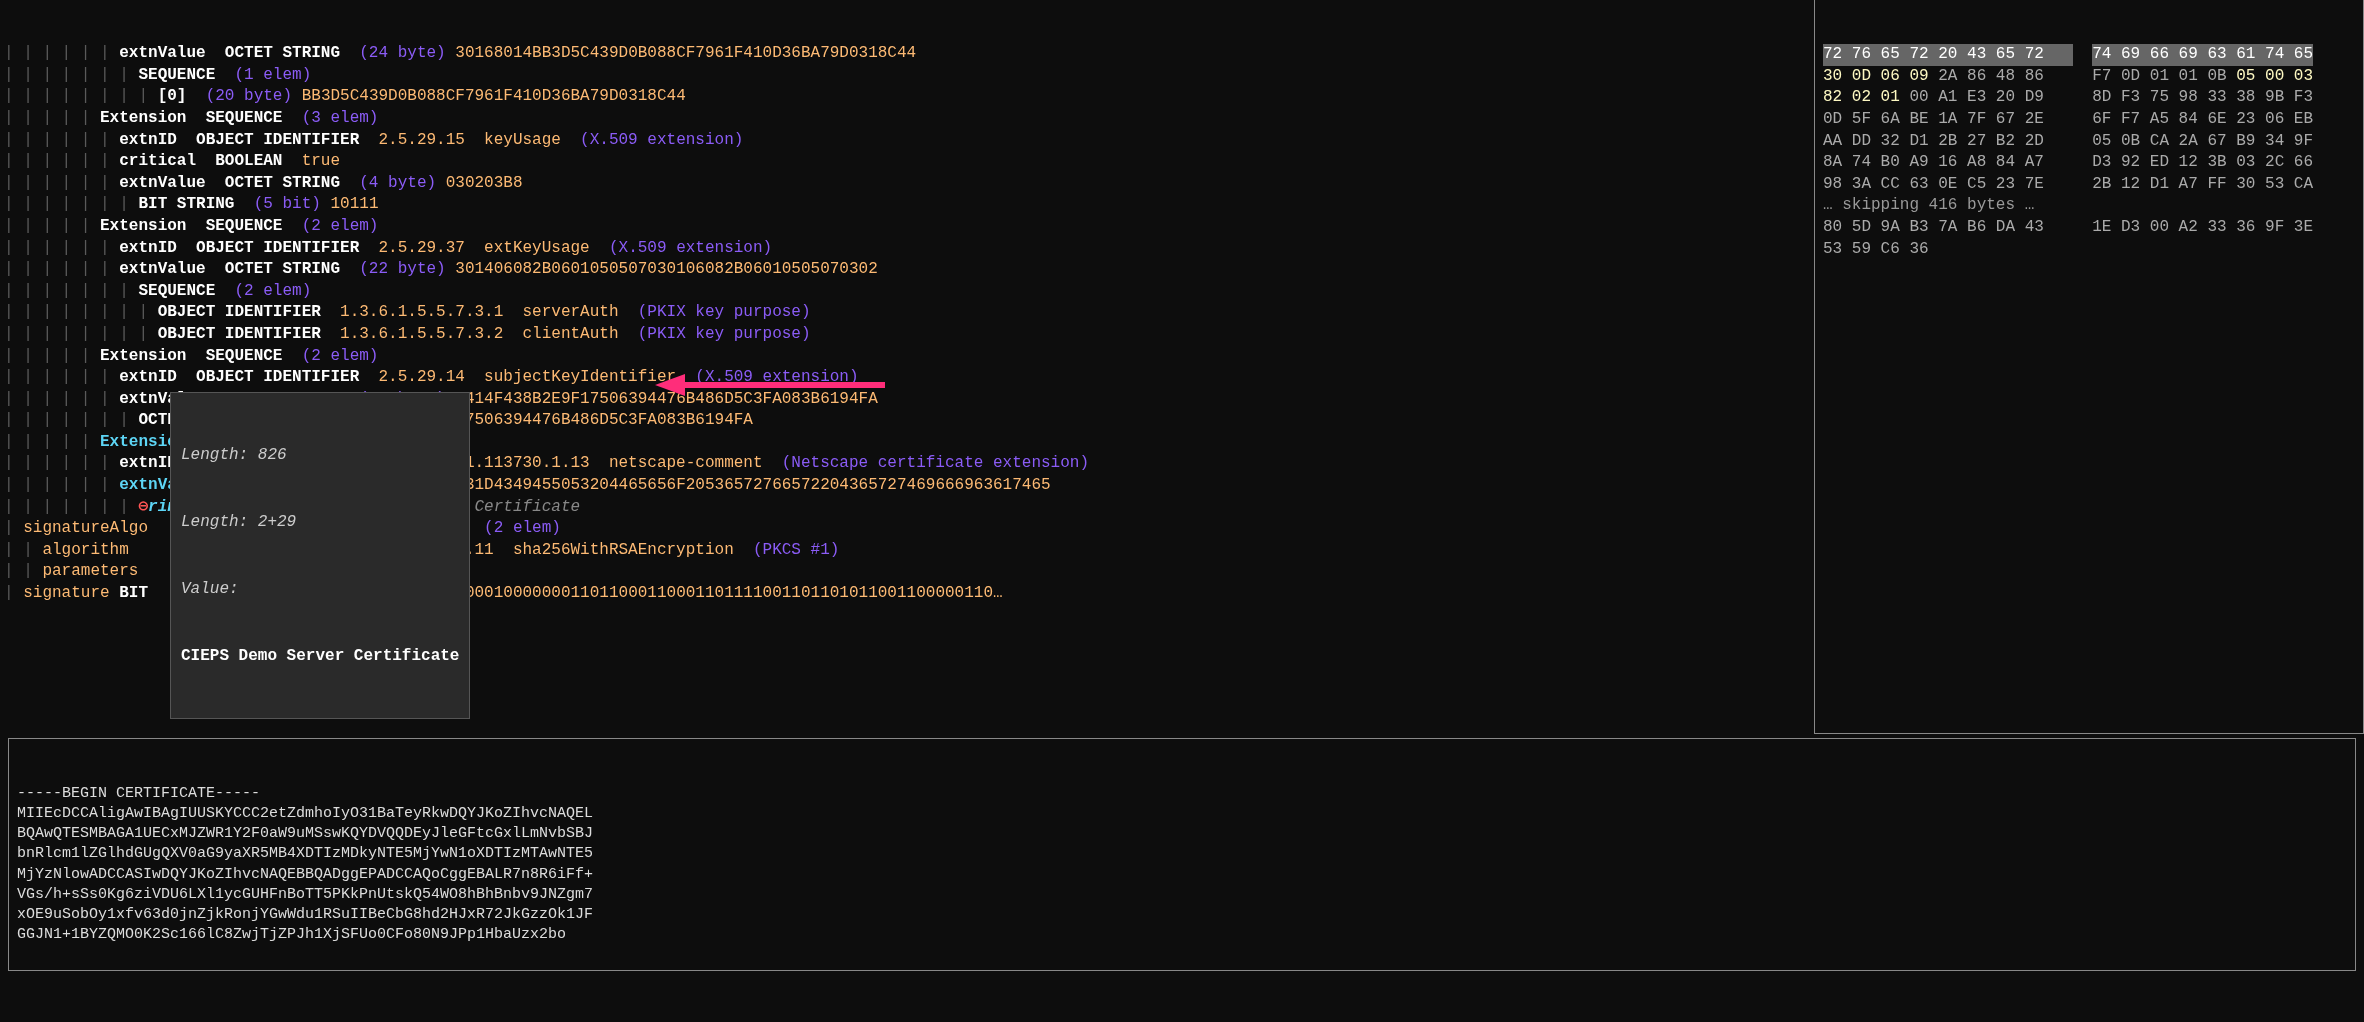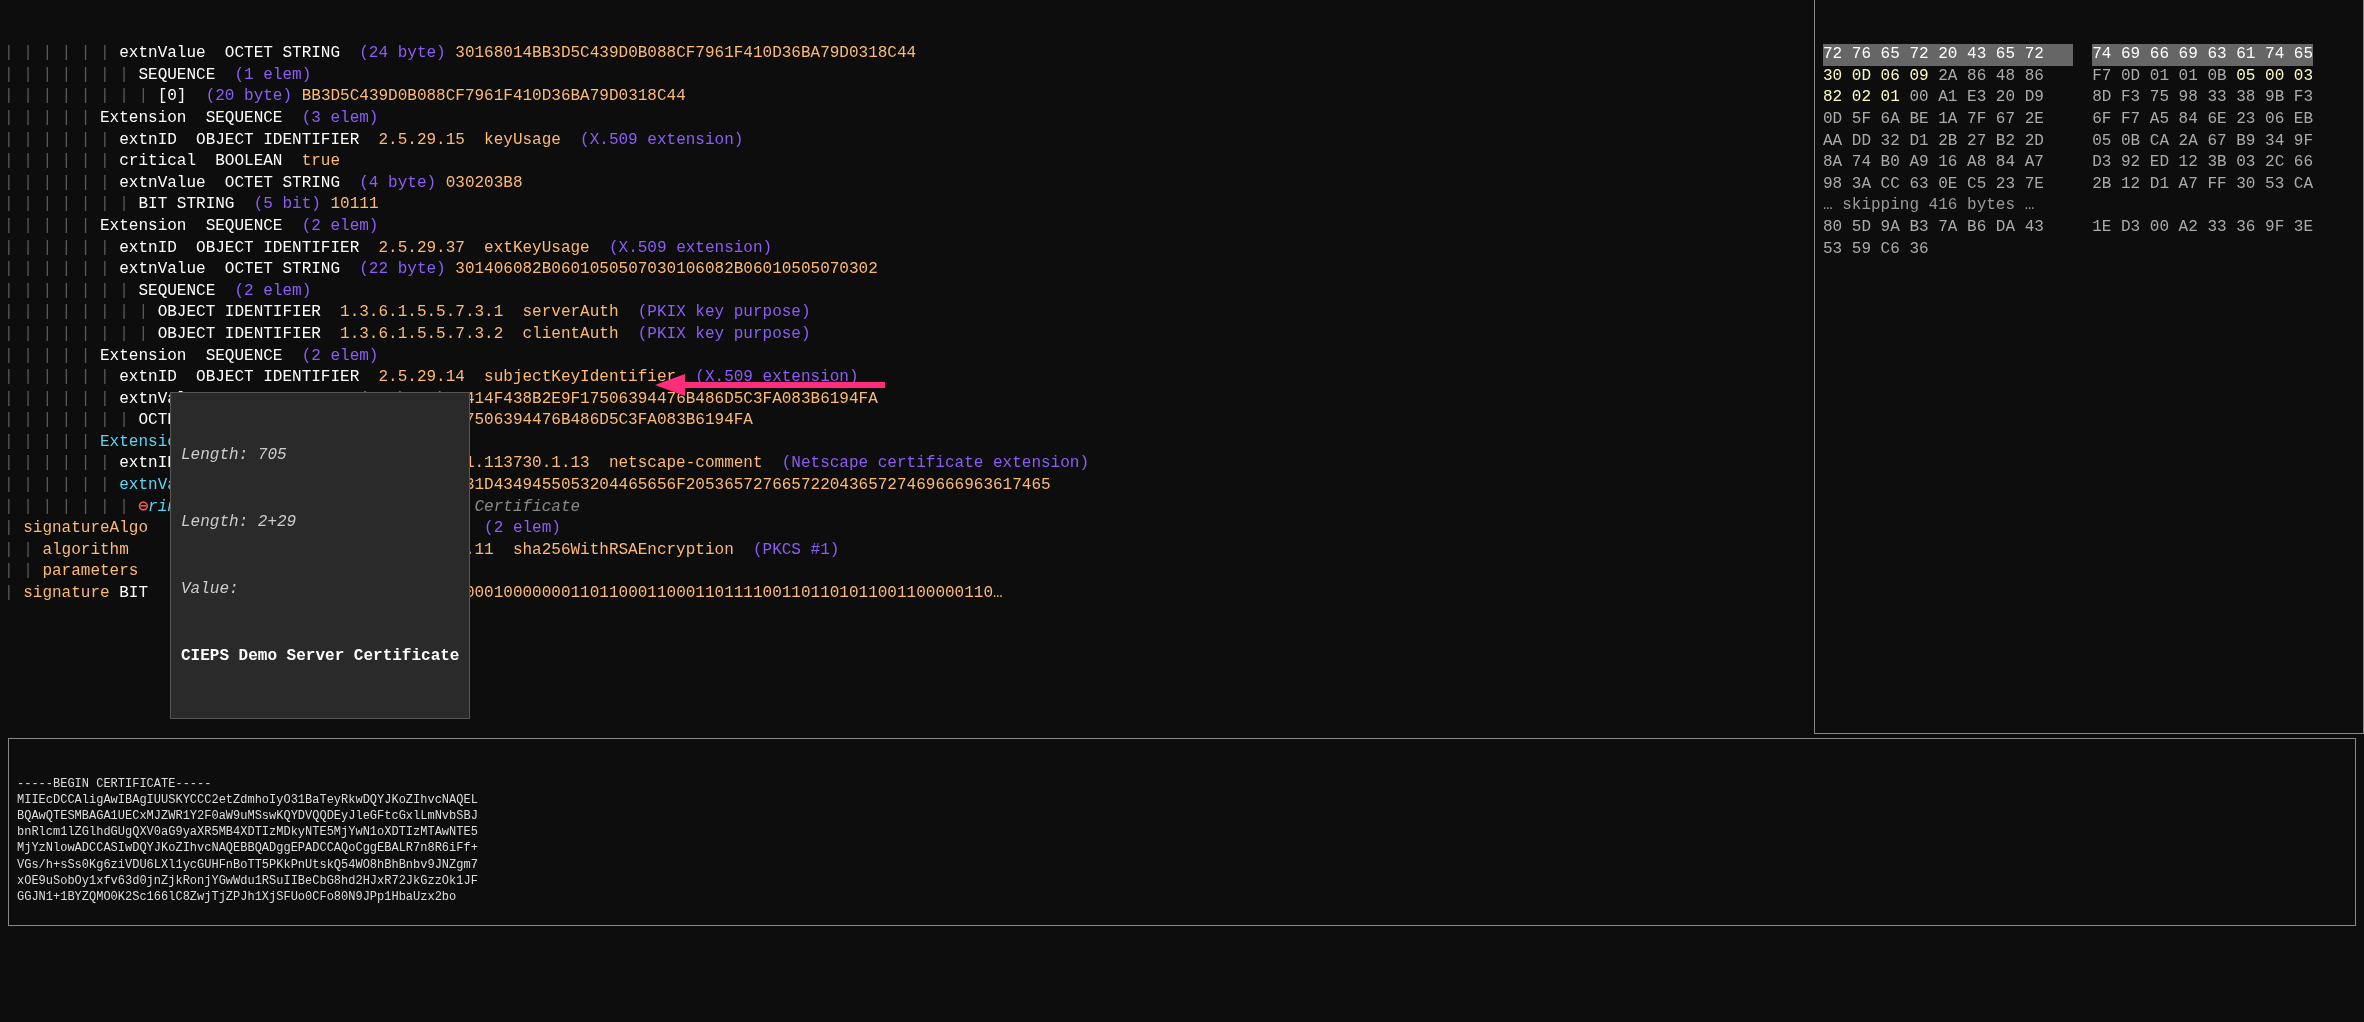--- a/index.html
+++ b/index.html
@@ -43,21 +43,21 @@
     }
     .kw-white {
       color: #ffffff;
       font-weight: bold;
     }
     .kw-cyan {
       color: #5dd5f5;
       font-weight: bold;
     }
     .kw-bold {
-      font-weight: normal;
+      font-weight: bold;
     }
     .val-lightgray {
       color: #fdba74;
     }
     .val-italic {
       font-style: italic;
       color: #888888;
     }
     .paren {
       color: #8b5cf6;
@@ -90,21 +90,21 @@
       font-style: italic;
     }
     .tooltip .tt-bold {
       font-weight: bold;
       color: #ffffff;
     }
     .pem-box {
       border: 1px solid #888;
       margin: 4px 8px;
       padding: 4px 8px;
-      font-size: 12px;
+      font-size: 15px;
       line-height: 1.35;
       white-space: pre;
       color: #dddddd;
     }
     .arrow {
       position: absolute;
       z-index: 50;
     }
     .arrow-line {
       stroke: #ff2d7a;
@@ -120,21 +120,21 @@
     }
   </style>
 </head>
 <body>
 
 <div class="main-container">
   <div class="tree-panel">
     <div id="tree-lines"><div class="tree-line"><span class="guide">| | | | | | </span><span class="kw-white kw-bold">extnValue</span><span class="">  </span><span class="kw-white kw-bold">OCTET STRING</span><span class="">  </span><span class="paren">(24 byte)</span><span class=""> </span><span class="val-lightgray">30168014BB3D5C439D0B088CF7961F410D36BA79D0318C44</span></div><div class="tree-line"><span class="guide">| | | | | | | </span><span class="kw-white kw-bold">SEQUENCE</span><span class="">  </span><span class="paren">(1 elem)</span></div><div class="tree-line"><span class="guide">| | | | | | | | </span><span class="kw-white kw-bold">[0]</span><span class="">  </span><span class="paren">(20 byte)</span><span class=""> </span><span class="val-lightgray">BB3D5C439D0B088CF7961F410D36BA79D0318C44</span></div><div class="tree-line"><span class="guide">| | | | | </span><span class="kw-white kw-bold">Extension</span><span class="">  </span><span class="kw-white kw-bold">SEQUENCE</span><span class="">  </span><span class="paren">(3 elem)</span></div><div class="tree-line"><span class="guide">| | | | | | </span><span class="kw-white kw-bold">extnID</span><span class="">  </span><span class="kw-white kw-bold">OBJECT IDENTIFIER</span><span class="">  </span><span class="val-lightgray">2.5.29.15</span><span class="">  </span><span class="val-lightgray">keyUsage</span><span class="">  </span><span class="paren">(X.509 extension)</span></div><div class="tree-line"><span class="guide">| | | | | | </span><span class="kw-white kw-bold">critical</span><span class="">  </span><span class="kw-white kw-bold">BOOLEAN</span><span class="">  </span><span class="val-lightgray">true</span></div><div class="tree-line"><span class="guide">| | | | | | </span><span class="kw-white kw-bold">extnValue</span><span class="">  </span><span class="kw-white kw-bold">OCTET STRING</span><span class="">  </span><span class="paren">(4 byte)</span><span class=""> </span><span class="val-lightgray">030203B8</span></div><div class="tree-line"><span class="guide">| | | | | | | </span><span class="kw-white kw-bold">BIT STRING</span><span class="">  </span><span class="paren">(5 bit)</span><span class=""> </span><span class="val-lightgray">10111</span></div><div class="tree-line"><span class="guide">| | | | | </span><span class="kw-white kw-bold">Extension</span><span class="">  </span><span class="kw-white kw-bold">SEQUENCE</span><span class="">  </span><span class="paren">(2 elem)</span></div><div class="tree-line"><span class="guide">| | | | | | </span><span class="kw-white kw-bold">extnID</span><span class="">  </span><span class="kw-white kw-bold">OBJECT IDENTIFIER</span><span class="">  </span><span class="val-lightgray">2.5.29.37</span><span class="">  </span><span class="val-lightgray">extKeyUsage</span><span class="">  </span><span class="paren">(X.509 extension)</span></div><div class="tree-line"><span class="guide">| | | | | | </span><span class="kw-white kw-bold">extnValue</span><span class="">  </span><span class="kw-white kw-bold">OCTET STRING</span><span class="">  </span><span class="paren">(22 byte)</span><span class=""> </span><span class="val-lightgray">301406082B0601050507030106082B06010505070302</span></div><div class="tree-line"><span class="guide">| | | | | | | </span><span class="kw-white kw-bold">SEQUENCE</span><span class="">  </span><span class="paren">(2 elem)</span></div><div class="tree-line"><span class="guide">| | | | | | | | </span><span class="kw-white kw-bold">OBJECT IDENTIFIER</span><span class="">  </span><span class="val-lightgray">1.3.6.1.5.5.7.3.1</span><span class="">  </span><span class="val-lightgray">serverAuth</span><span class="">  </span><span class="paren">(PKIX key purpose)</span></div><div class="tree-line"><span class="guide">| | | | | | | | </span><span class="kw-white kw-bold">OBJECT IDENTIFIER</span><span class="">  </span><span class="val-lightgray">1.3.6.1.5.5.7.3.2</span><span class="">  </span><span class="val-lightgray">clientAuth</span><span class="">  </span><span class="paren">(PKIX key purpose)</span></div><div class="tree-line"><span class="guide">| | | | | </span><span class="kw-white kw-bold">Extension</span><span class="">  </span><span class="kw-white kw-bold">SEQUENCE</span><span class="">  </span><span class="paren">(2 elem)</span></div><div class="tree-line"><span class="guide">| | | | | | </span><span class="kw-white kw-bold">extnID</span><span class="">  </span><span class="kw-white kw-bold">OBJECT IDENTIFIER</span><span class="">  </span><span class="val-lightgray">2.5.29.14</span><span class="">  </span><span class="val-lightgray">subjectKeyIdentifier</span><span class="">  </span><span class="paren">(X.509 extension)</span></div><div class="tree-line"><span class="guide">| | | | | | </span><span class="kw-white kw-bold">extnValue</span><span class="">  </span><span class="kw-white kw-bold">OCTET STRING</span><span class="">  </span><span class="paren">(22 byte)</span><span class=""> </span><span class="val-lightgray">0414F438B2E9F17506394476B486D5C3FA083B6194FA</span></div><div class="tree-line"><span class="guide">| | | | | | | </span><span class="kw-white kw-bold">OCTET STRING</span><span class="">  </span><span class="paren">(20 byte)</span><span class=""> </span><span class="val-lightgray">F438B2E9F17506394476B486D5C3FA083B6194FA</span></div><div class="tree-line"><span class="guide">| | | | | </span><span class="kw-cyan kw-bold">Extension</span><span class="">  </span><span class="kw-cyan kw-bold">SEQUENCE</span><span class="">  </span><span class="paren">(2 elem)</span></div><div class="tree-line"><span class="guide">| | | | | | </span><span class="kw-white kw-bold">extnID</span><span class="">  </span><span class="kw-white kw-bold">OBJECT IDENTIFIER</span><span class="">  </span><span class="val-lightgray">2.16.840.1.113730.1.13</span><span class="">  </span><span class="val-lightgray">netscape-comment</span><span class="">  </span><span class="paren">(Netscape certificate extension)</span></div><div class="tree-line"><span class="guide">| | | | | | </span><span class="kw-cyan kw-bold">extnValue</span><span class="">  </span><span class="kw-cyan kw-bold">OCTET STRING</span><span class="">  </span><span class="paren">(31 byte)</span><span class=""> </span><span class="val-lightgray">131D4349455053204465656F20536572766572204365727469666963617465</span></div><div class="tree-line"><span class="guide">| | | | | | | </span><span class="collapse-icon">⊖</span><span class="kw-cyan kw-bold" style="font-style: italic;">rintableString</span><span class="">  </span><span class="val-italic">CIEPS Demo Server Certificate</span></div><div class="tree-line"><span class="guide">| </span><span class="val-lightgray">signatureAlgo</span><span class="">                           </span><span class="kw-white kw-bold">QUENCE</span><span class="">  </span><span class="paren">(2 elem)</span></div><div class="tree-line"><span class="guide">| | </span><span class="val-lightgray">algorithm</span><span class="">                            </span><span class="val-lightgray">549.1.1.11</span><span class="">  </span><span class="val-lightgray">sha256WithRSAEncryption</span><span class="">  </span><span class="paren">(PKCS #1)</span></div><div class="tree-line"><span class="guide">| | </span><span class="val-lightgray">parameters</span></div><div class="tree-line"><span class="guide">| </span><span class="val-lightgray">signature</span><span class=""> </span><span class="kw-white kw-bold">BIT</span><span class="">                          </span><span class="val-lightgray">10000100001000000011011000110001101111001101101011001100000110…</span></div></div>
 
     <div class="tooltip" style="left:170px; top:392px;">
-      <div><span class="tt-italic">Length: </span><span class="tt-italic">705</span></div>
+      <div><span class="tt-italic">Length: </span><span class="tt-italic">826</span></div>
       <div><span class="tt-italic">Length: </span><span class="tt-italic">2+29</span></div>
       <div><span class="tt-italic">Value:</span></div>
       <div><span class="tt-bold">CIEPS Demo Server Certificate</span></div>
     </div>
 
     <svg class="arrow" style="left:655px; top:370px;" width="240" height="30">
       <path class="arrow-line" d="M 230 15 L 25 15"></path>
       <polygon class="arrow-head" points="0,15 30,4 30,26"></polygon>
     </svg>
   </div>

